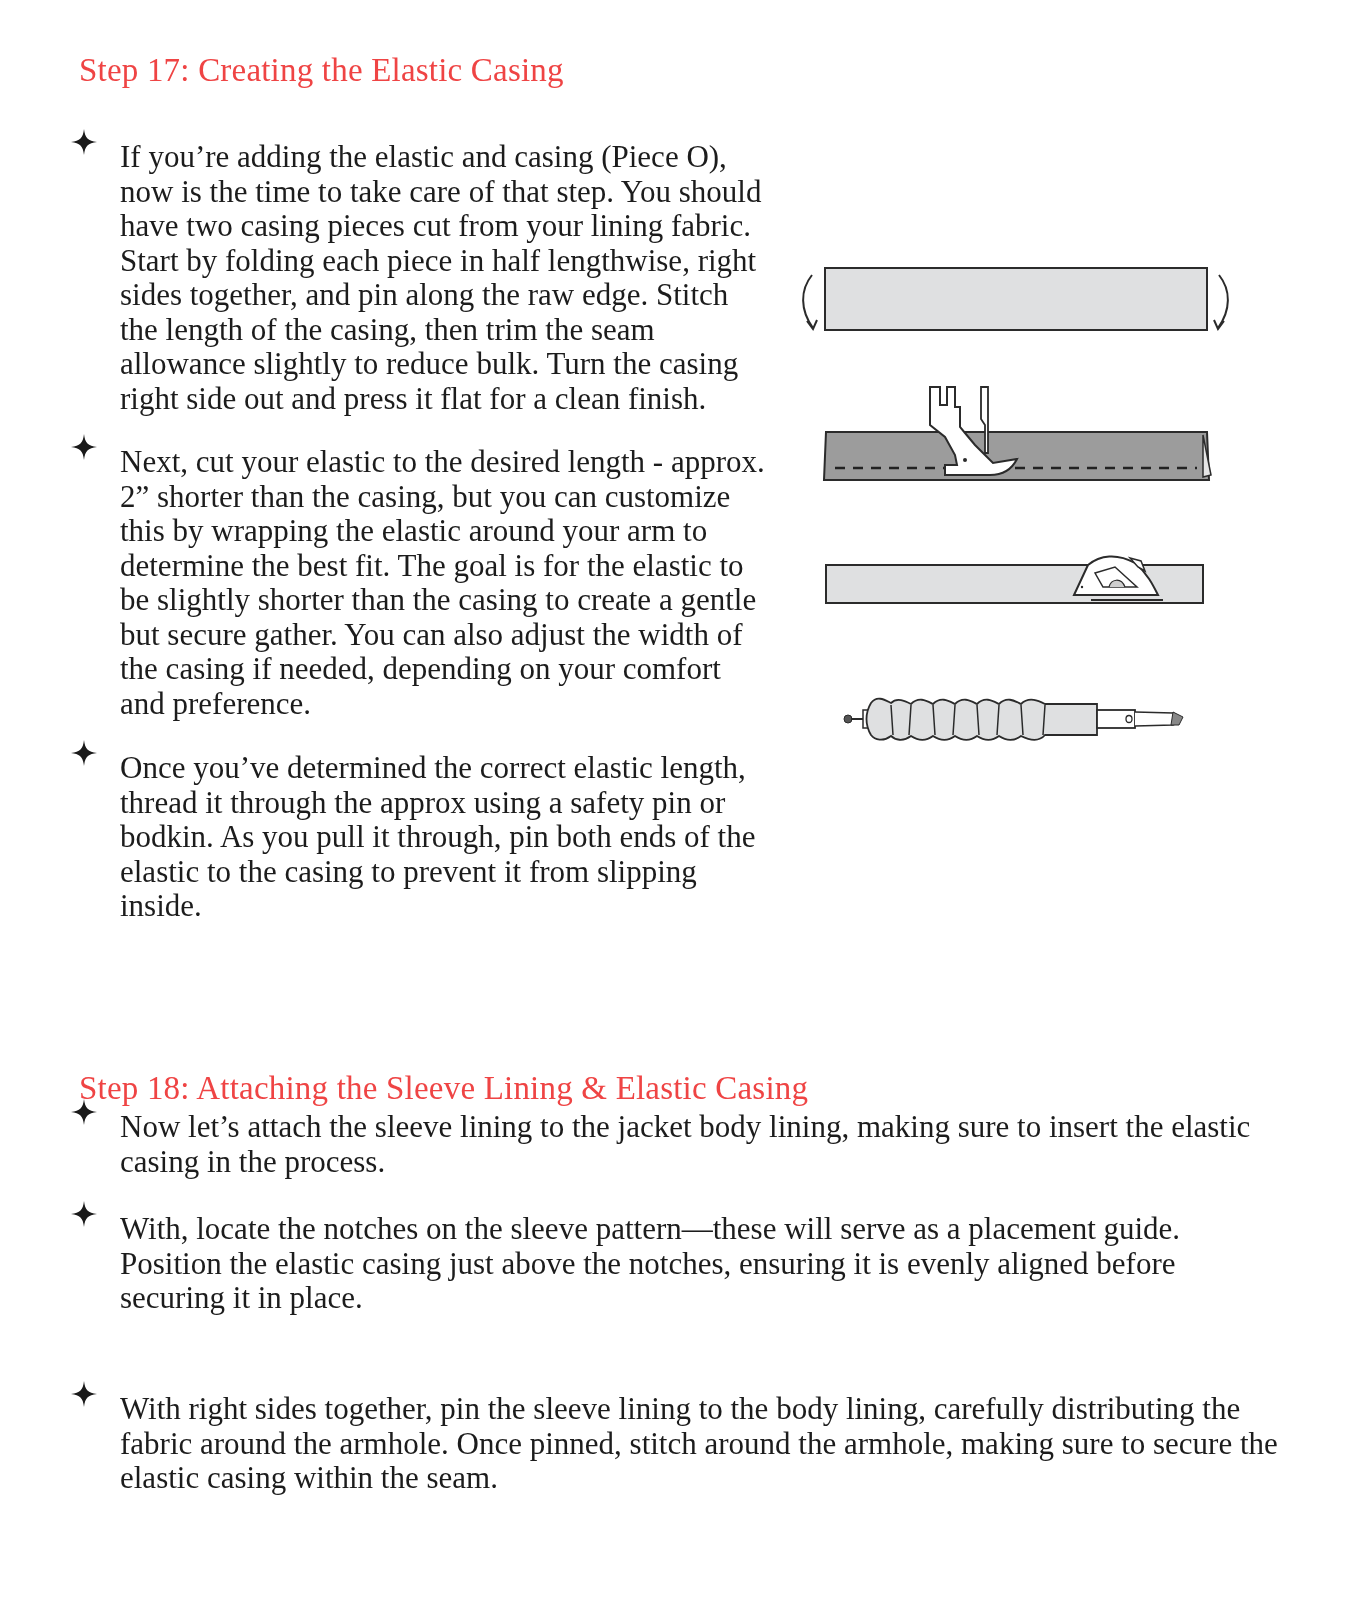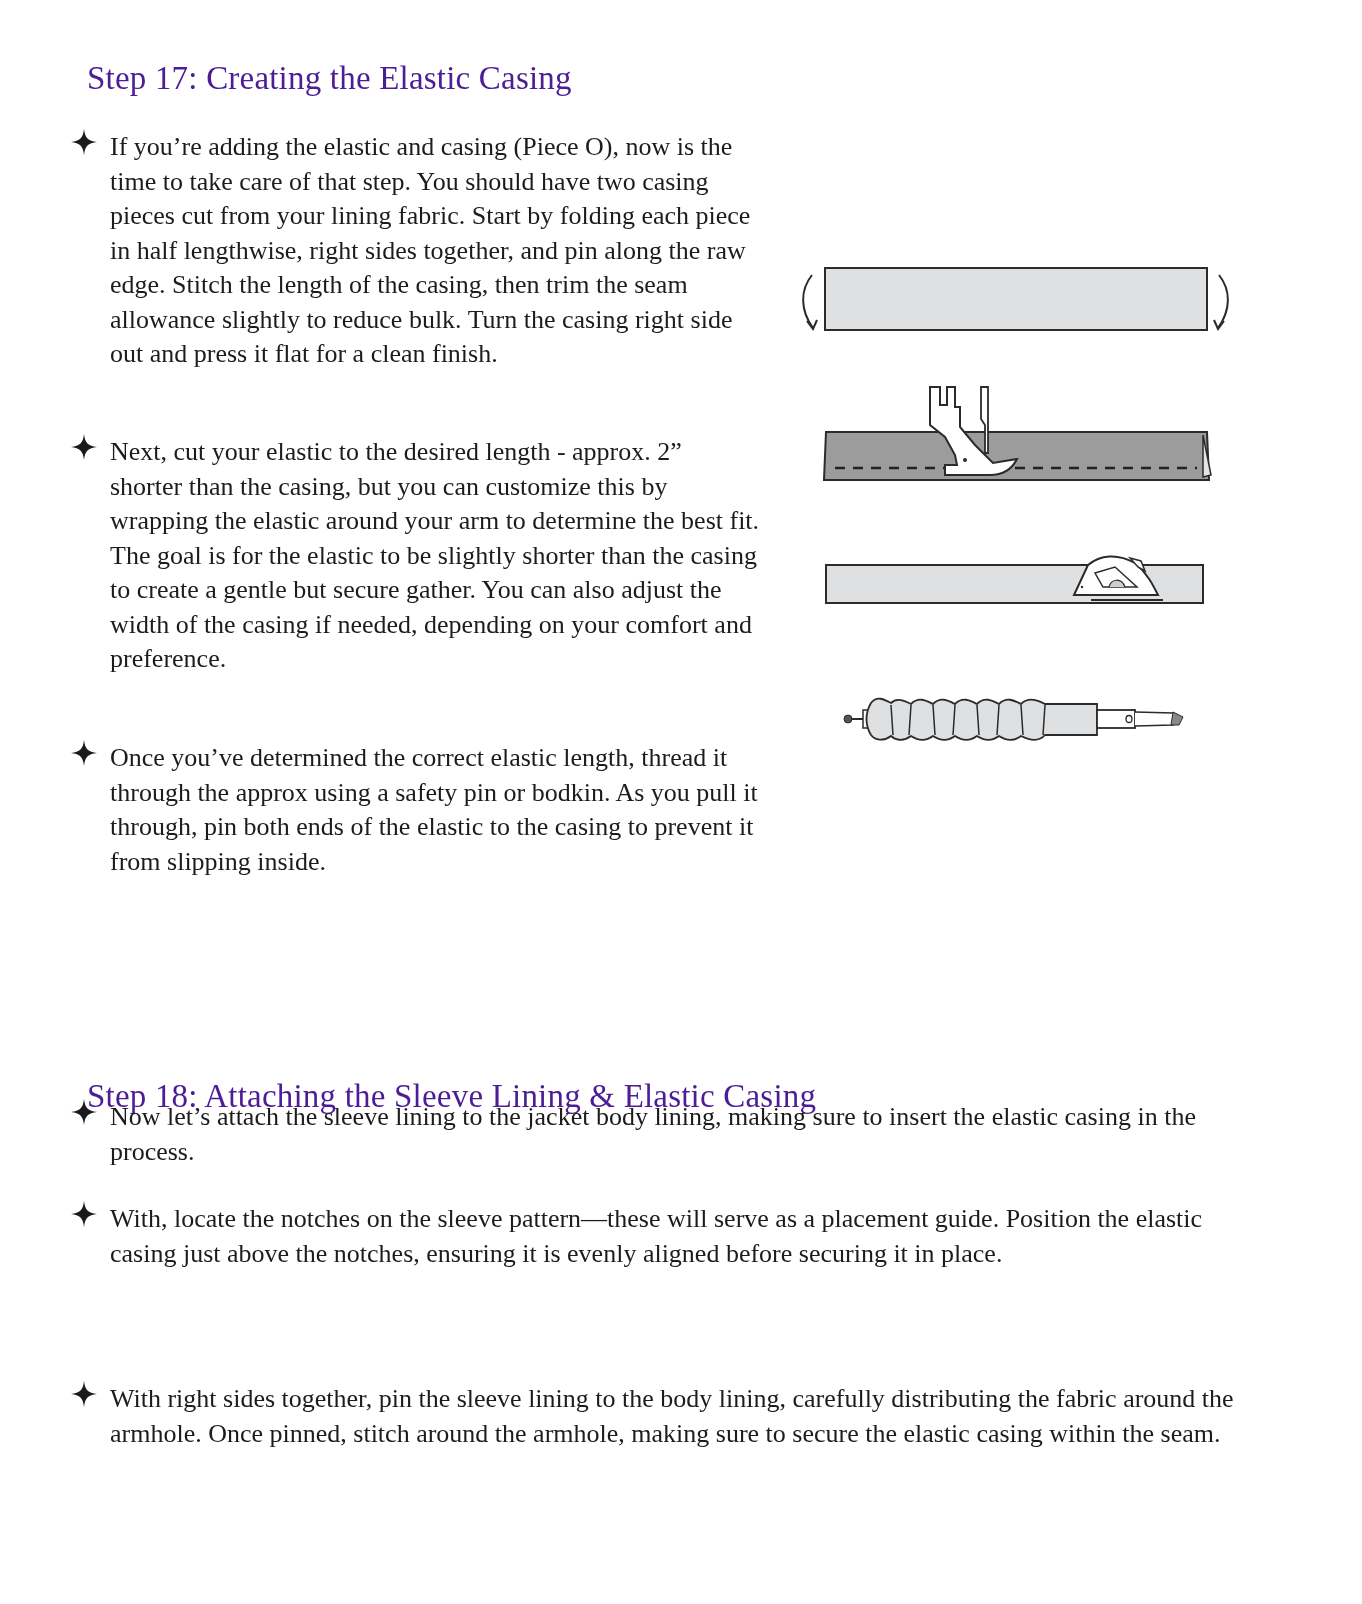--- a/index.html
+++ b/index.html
@@ -1,22 +1,22 @@
 <!DOCTYPE html>
 <html><head>
 <meta charset="utf-8">
 <style>
   html, body { margin: 0; padding: 0; background: #ffffff; }
   body { width: 1362px; height: 1604px; position: relative; overflow: hidden;
          font-family: "Liberation Serif", "DejaVu Serif", serif; color: #1c1c1c; }
-  .heading { position: absolute; left: 75px; font-size: 33px; font-weight: normal; margin: 12px; letter-spacing: 0.2px; color: #4c1d95; }
+  .heading { position: absolute; left: 75px; font-size: 33px; font-weight: normal; margin: 4px; letter-spacing: 0.2px; color: #ef4444; }
   .bullet { position: absolute; left: 70px; display: flex; }
   .star { width: 34px; flex: 0 0 34px; padding-top: 4px; }
   .star svg { width: 28px; height: 28px; display: block; }
-  .btext { font-size: 26px; line-height: 34.5px; margin: 6px; }
+  .btext { font-size: 31px; line-height: 34.5px; margin: 16px; }
   .col1 .btext { width: 650px; }
   .col2 .btext { width: 1160px; }
   .figure { position: absolute; left: 795px; top: 255px; width: 450px; height: 520px; }
 </style>
 </head>
 <body>
 
 <h2 class="heading" style="top:48px">Step 17: Creating the Elastic Casing</h2>
 
 <div class="bullet col1" style="top:124px">

